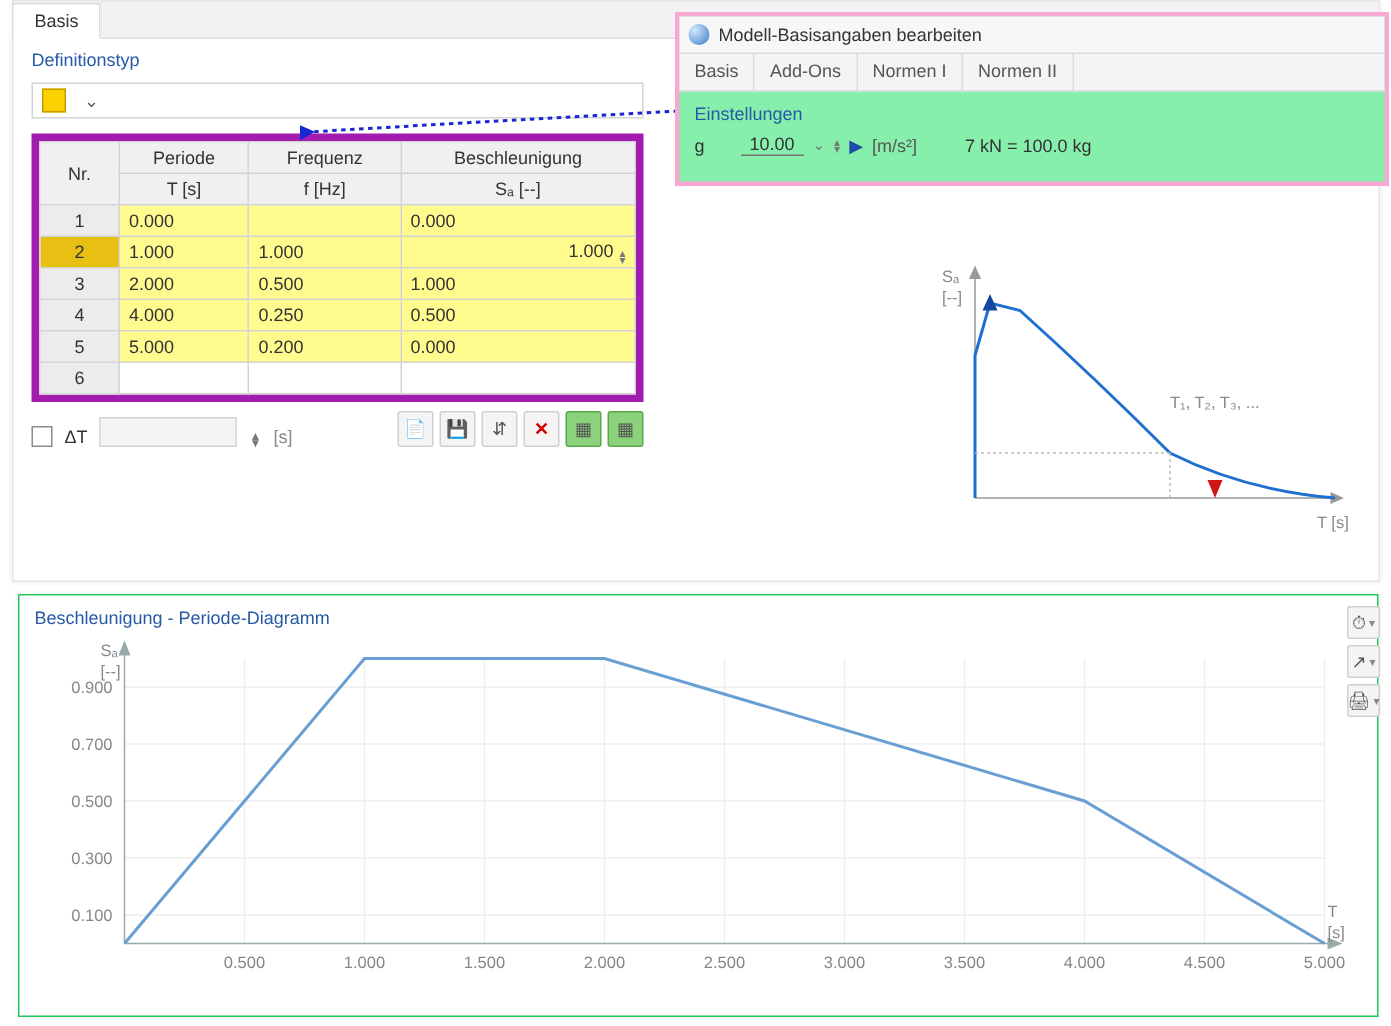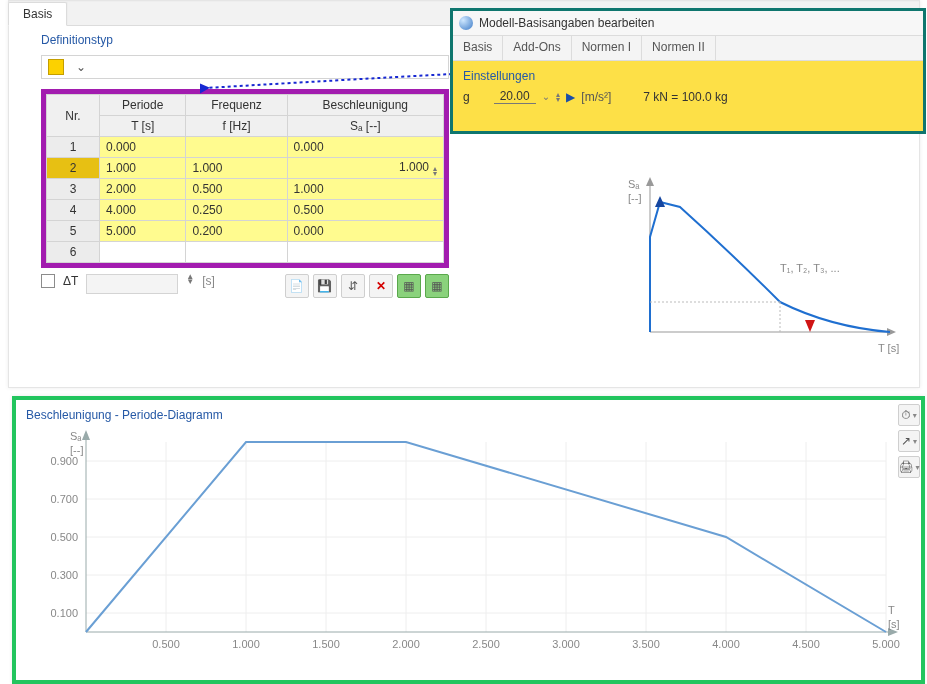--- a/index.html
+++ b/index.html
@@ -17,52 +17,52 @@
   .tablewrap{margin:0 6px;border:5px solid #a21caf}
   table{border-collapse:collapse;width:100%;font-size:12px}
   th,td{border:1px solid #d4d4d4;text-align:center;padding:2px 6px;height:16px}
   th{background:#f0f0f0;font-weight:normal}
   td.nr{background:#ececec;width:40px}
   td.val{text-align:left;padding-right:10px}
   tr.y td.val{background:#fffb8f}
   tr.sel td.nr{background:#e7c013}
   td.edit{background:#fffb8f;text-align:right;padding-right:6px}
   td.edit .spin{display:inline-flex;flex-direction:column;line-height:5px;font-size:8px;color:#777;margin-left:4px}
-  .below{display:flex;align-items:flex-start;gap:8px;margin:6px 6px 8px}
+  .below{display:flex;align-items:flex-end;gap:8px;margin:6px 6px 8px}
   .chk{width:12px;height:12px;border:1px solid #8c8c8c;display:inline-block}
   .mini-in{width:90px;height:18px;border:1px solid #d4d4d4;background:#f4f4f4}
   .toolbar{display:flex;gap:4px;margin-left:auto}
   .tbtn{width:22px;height:22px;border:1px solid #cfcfcf;background:#f4f4f4;display:flex;align-items:center;justify-content:center;font-size:12px;color:#555;border-radius:2px}
   .tbtn.red{color:#d40000;font-weight:bold}
   .tbtn.green{background:#8ad27c;border-color:#5aa84c}
   
-  .modal{position:absolute;left:450px;top:8px;width:470px;border:3px solid #0f766e;background:#fde047;z-index:5;font-size:12px}
+  .modal{position:absolute;left:450px;top:8px;width:470px;border:3px solid #f9a8d4;background:#86efac;z-index:5;font-size:12px}
   .modal .titlebar{height:24px;background:#f7f7f7;border-bottom:1px solid #dcdcdc;display:flex;align-items:center;gap:6px;padding:0 6px}
   .globe{width:14px;height:14px;border-radius:50%;background:radial-gradient(circle at 30% 30%,#cfe8ff,#3d7bc7)}
   .modal .mtabs{height:24px;border-bottom:1px solid #dcdcdc;display:flex;background:#f4f4f4;font-size:12px}
   .mtab{padding:4px 10px;border-right:1px solid #dcdcdc;color:#555}
   .mtab.active{background:#fff;color:#333}
-  .mbody{padding:8px 10px 27px}
+  .mbody{padding:8px 10px 17px}
   .msub{color:#2659a6;margin-bottom:6px}
   .gfield{display:flex;align-items:center;gap:6px}
   .gfield .in{border-bottom:1px solid #777;text-align:center}
   .tiny-spin{display:inline-flex;flex-direction:column;line-height:5px;font-size:8px;color:#777}
   .arrow-r{color:#1a4ea8}
   .unit{color:#555}
   
   .chart-sm{position:absolute;left:610px;top:172px;width:300px;height:200px}
   
-  .chartbox{position:absolute;left:12px;top:396px;width:905px;height:280px;border:4px solid #22c55e;box-shadow:0 0 4px rgba(0,0,0,.08)}
+  .chartbox{position:absolute;left:12px;top:396px;width:905px;height:280px;border:1px solid #22c55e;box-shadow:0 0 4px rgba(0,0,0,.08)}
   .chartbox .ctitle{color:#2659a6;padding:8px 10px 0}
   .axislabel{font-size:11px;fill:#888}
   .tick{font-size:11px;fill:#888}
   .sidebtns{position:absolute;left:898px;top:404px;display:flex;flex-direction:column;gap:4px}
   .sbtn{width:20px;height:20px;border:1px solid #cfcfcf;background:#f4f4f4;border-radius:2px;display:flex;align-items:center;justify-content:center;font-size:12px;color:#555}
   .sbtn .drop{font-size:8px;color:#888;margin-left:2px}
-  .leftcol{position:absolute;left:26px;top:24px;width:420px;height:362px}
+  .leftcol{position:absolute;left:6px;top:24px;width:420px;height:362px}
   
   .anno-arrow{position:absolute;left:200px;top:70px;width:256px;height:44px;pointer-events:none}
 </style>
 </head>
 <body>
 
 <div class="app">
 
   <div class="pane" style="height:386px">
     <div class="tabs">
@@ -181,21 +181,21 @@
         <div class="mtab">Basis</div>
         <div class="mtab">Add-Ons</div>
         <div class="mtab">Normen I</div>
         <div class="mtab">Normen II</div>
       </div>
     <div class="mbody">
       <div class="msub">Einstellungen</div>
       <div class="gfield">
         <span>g</span>
         <span style="width:12px"></span>
-        <span class="in" style="width:42px">20.00</span>
+        <span class="in" style="width:42px">10.00</span>
         <span style="color:#777;font-size:10px">⌄</span>
         <span class="tiny-spin">
             <span>▴</span>
             <span>▾</span>
           </span>
         <span class="arrow-r">▶</span>
         <span class="unit">[m/s²]</span>
         <span style="width:20px"></span>
         <span>7 kN = 100.0 kg</span>
       </div>

